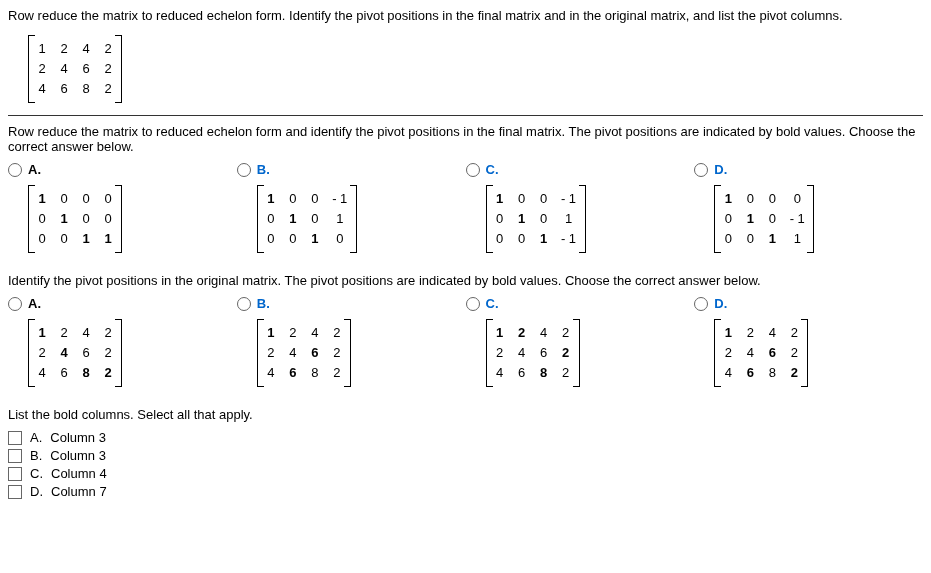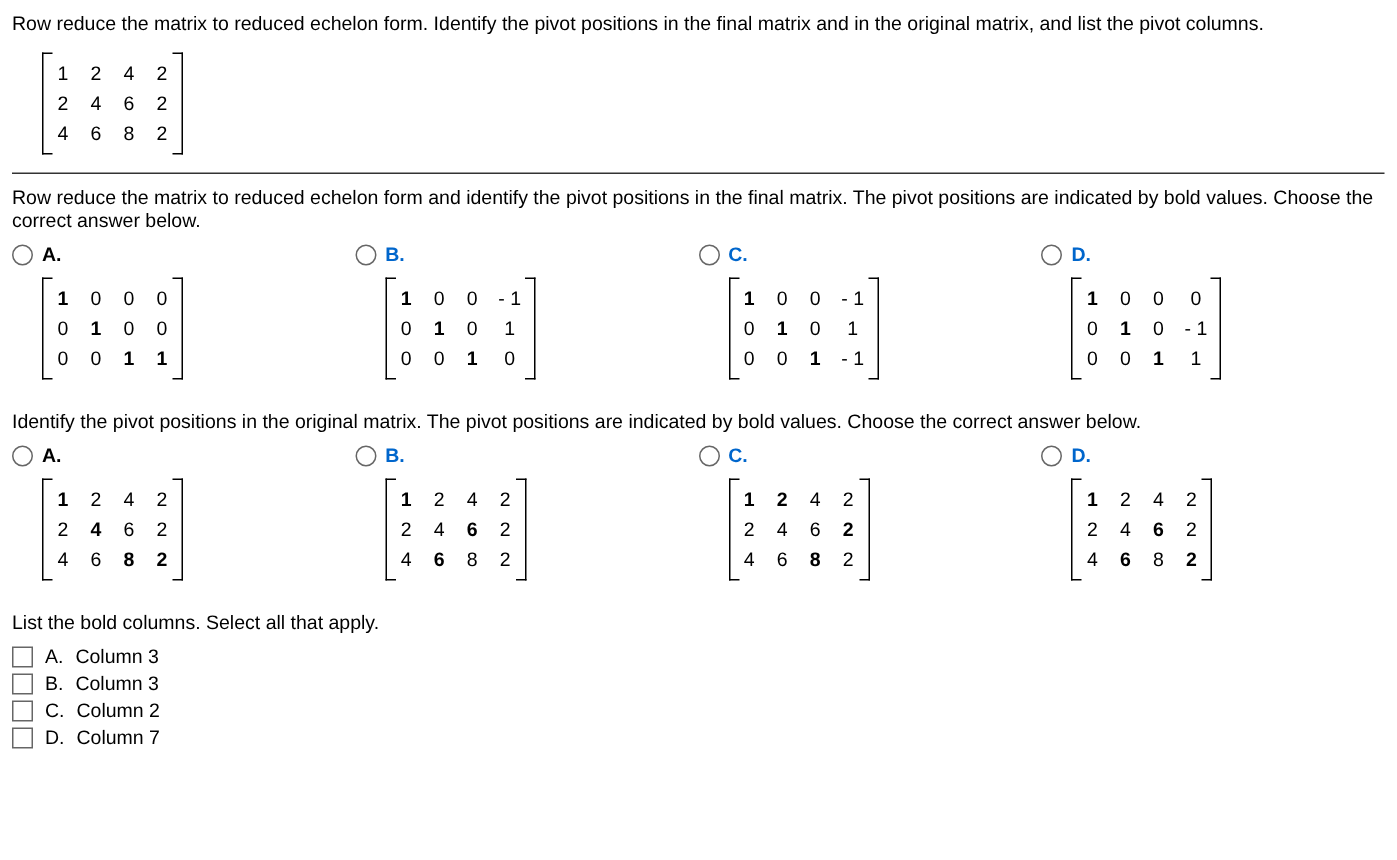--- a/index.html
+++ b/index.html
@@ -367,21 +367,21 @@
     <span>Column 3</span>
   </div>
   <div class="checkbox-item">
     <div class="checkbox-square"></div>
     <span>B.</span>
     <span>Column 3</span>
   </div>
   <div class="checkbox-item">
     <div class="checkbox-square"></div>
     <span>C.</span>
-    <span>Column 2</span>
+    <span>Column 4</span>
   </div>
   <div class="checkbox-item">
     <div class="checkbox-square"></div>
     <span>D.</span>
     <span>Column 7</span>
   </div>
 </div>
 
 
 

